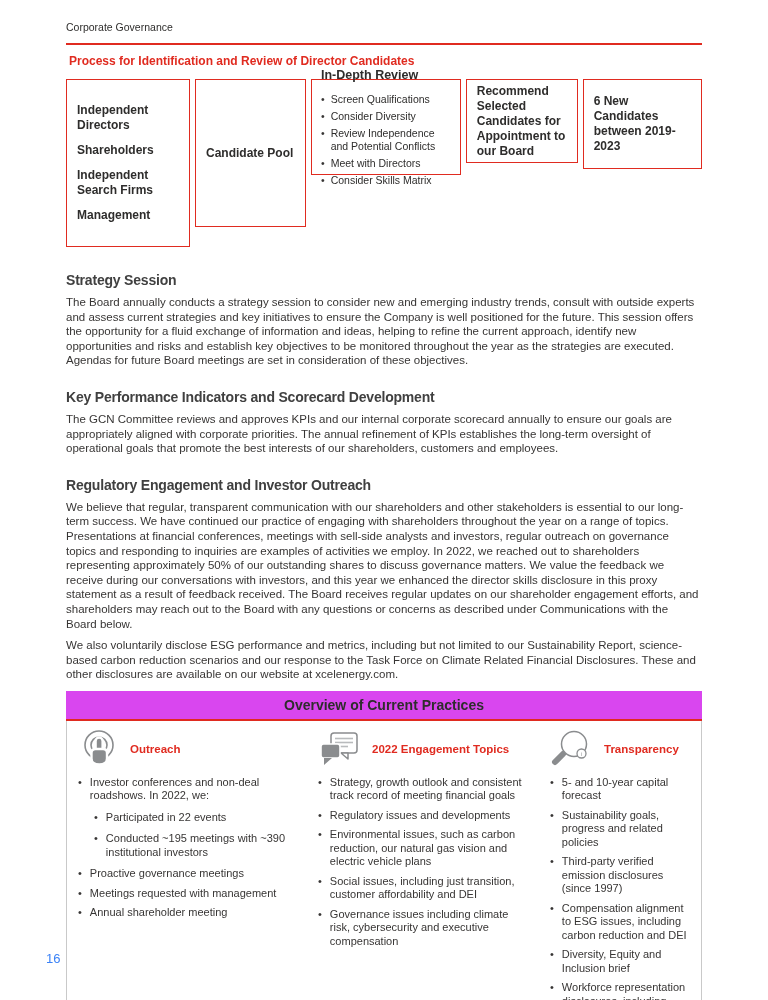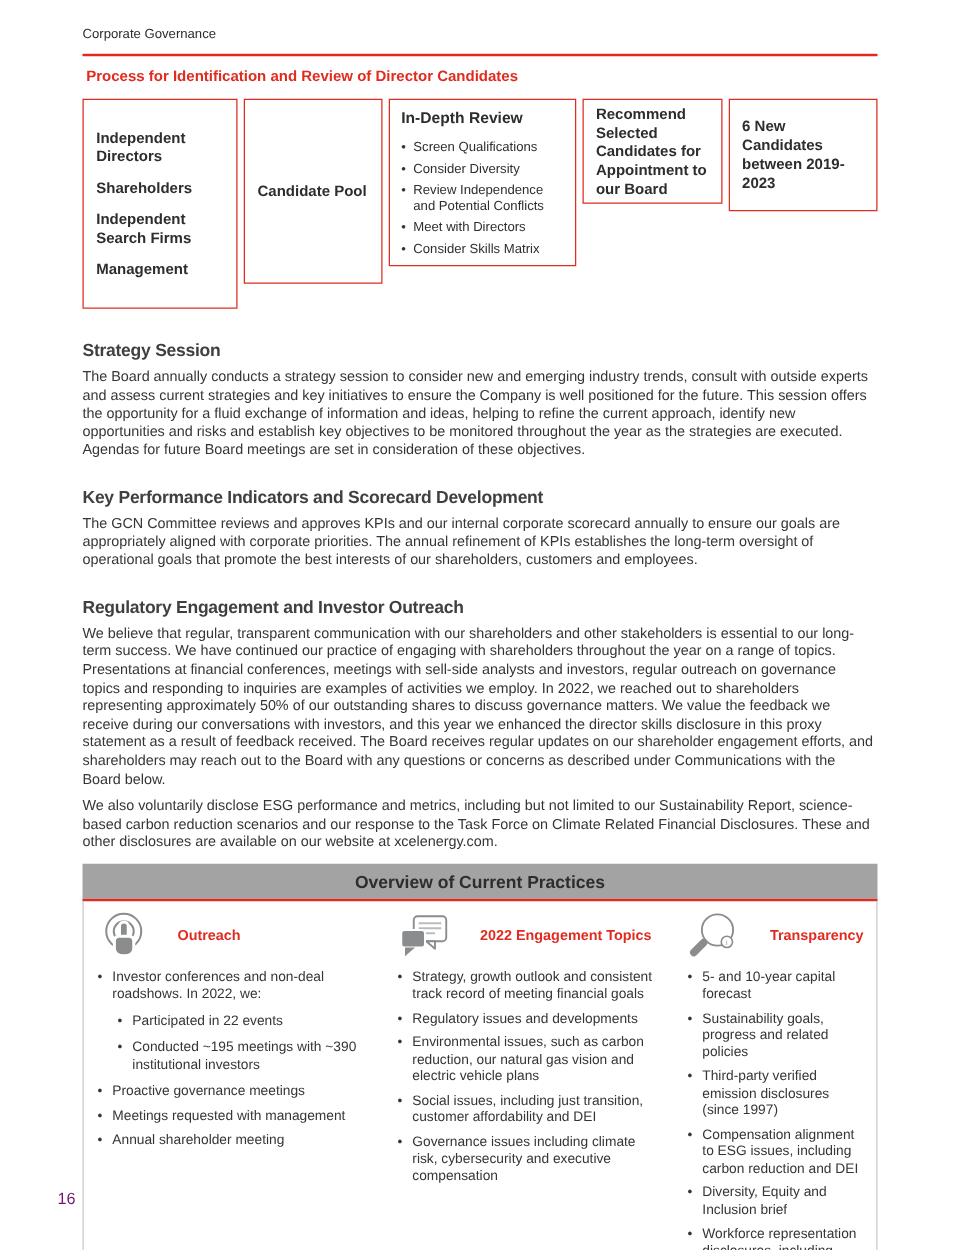--- a/index.html
+++ b/index.html
@@ -11,49 +11,49 @@
   .red-rule{margin-top:10px;height:2px;background:#e02b20;}
 
   
   .process-title{margin-top:9px;font-size:12px;font-weight:bold;color:#e02b20;padding-left:3px;}
 
   
   .flow{margin-top:11px;height:172px;display:flex;gap:5px;}
   .pbox{box-sizing:border-box;border:1.5px solid #e02b20;background:#fff;display:flex;flex-direction:column;justify-content:center;padding:6px 10px;}
   .pbox1{width:132px;height:168px;}
   .pbox2{width:118px;height:148px;}
-  .pbox3{width:160px;height:134px;padding:6px 9px;}
+  .pbox3{width:160px;height:96px;padding:6px 9px;}
   .pbox4{width:119px;height:84px;}
   .pbox5{width:127px;height:90px;}
   .pitem{font-size:12px;font-weight:bold;line-height:15px;margin:5px 0;}
   .ptitle{font-size:12px;font-weight:bold;line-height:15px;}
   .pbox3 .ptitle{font-size:12.5px;margin-bottom:6px;}
   .fb{display:flex;gap:6px;font-size:10.5px;line-height:13px;margin-top:4px;}
   .fb .bm{flex:0 0 auto;}
 
   
   .section-heading{color:#404040;font-weight:bold;font-size:14px;letter-spacing:-0.2px;margin-top:21px;}
   .para{font-size:11.5px;line-height:14.6px;margin-top:7px;color:#373534;}
 
   
-  .ov-header{margin-top:9px;height:28px;background:#a3a3a3;display:flex;align-items:center;justify-content:center;}
+  .ov-header{margin-top:9px;height:28px;background:#d946ef;display:flex;align-items:center;justify-content:center;}
   .ov-header span{font-size:14px;font-weight:bold;color:#2e2d2c;}
   .ov-redline{height:2px;background:#e02b20;}
   .ov-body{border:1px solid #c9c9c9;border-top:none;box-sizing:border-box;display:grid;grid-template-columns:240px 232px 1fr;padding:6px 0 8px 0;}
   .ov-col{padding:0 10px 0 11px;}
-  .ov-col-head{display:flex;align-items:center;gap:22px;height:44px;}
+  .ov-col-head{display:flex;align-items:center;gap:10px;height:44px;}
   .ov-col-head .label{font-size:11.5px;font-weight:bold;color:#e02b20;}
   .ov-icon{flex:0 0 auto;}
   .ov-list{margin-top:5px;}
   .li{display:flex;gap:8px;font-size:11px;line-height:13.5px;margin-bottom:6px;color:#373534;}
   .li .bm{flex:0 0 auto;}
   .sub{margin:8px 0 8px 16px;}
   .sub .li{margin-bottom:8px;}
 
-  .page-number{position:absolute;left:46px;top:951px;font-size:13px;color:#701a75;}
+  .page-number{position:absolute;left:46px;top:951px;font-size:13px;color:#3b82f6;}
   .bm{color:#373534;}
 </style>
 </head>
 <body>
 
 <div class="page">
 
   <div class="running-header">Corporate Governance</div>
   <div class="red-rule"></div>
 

